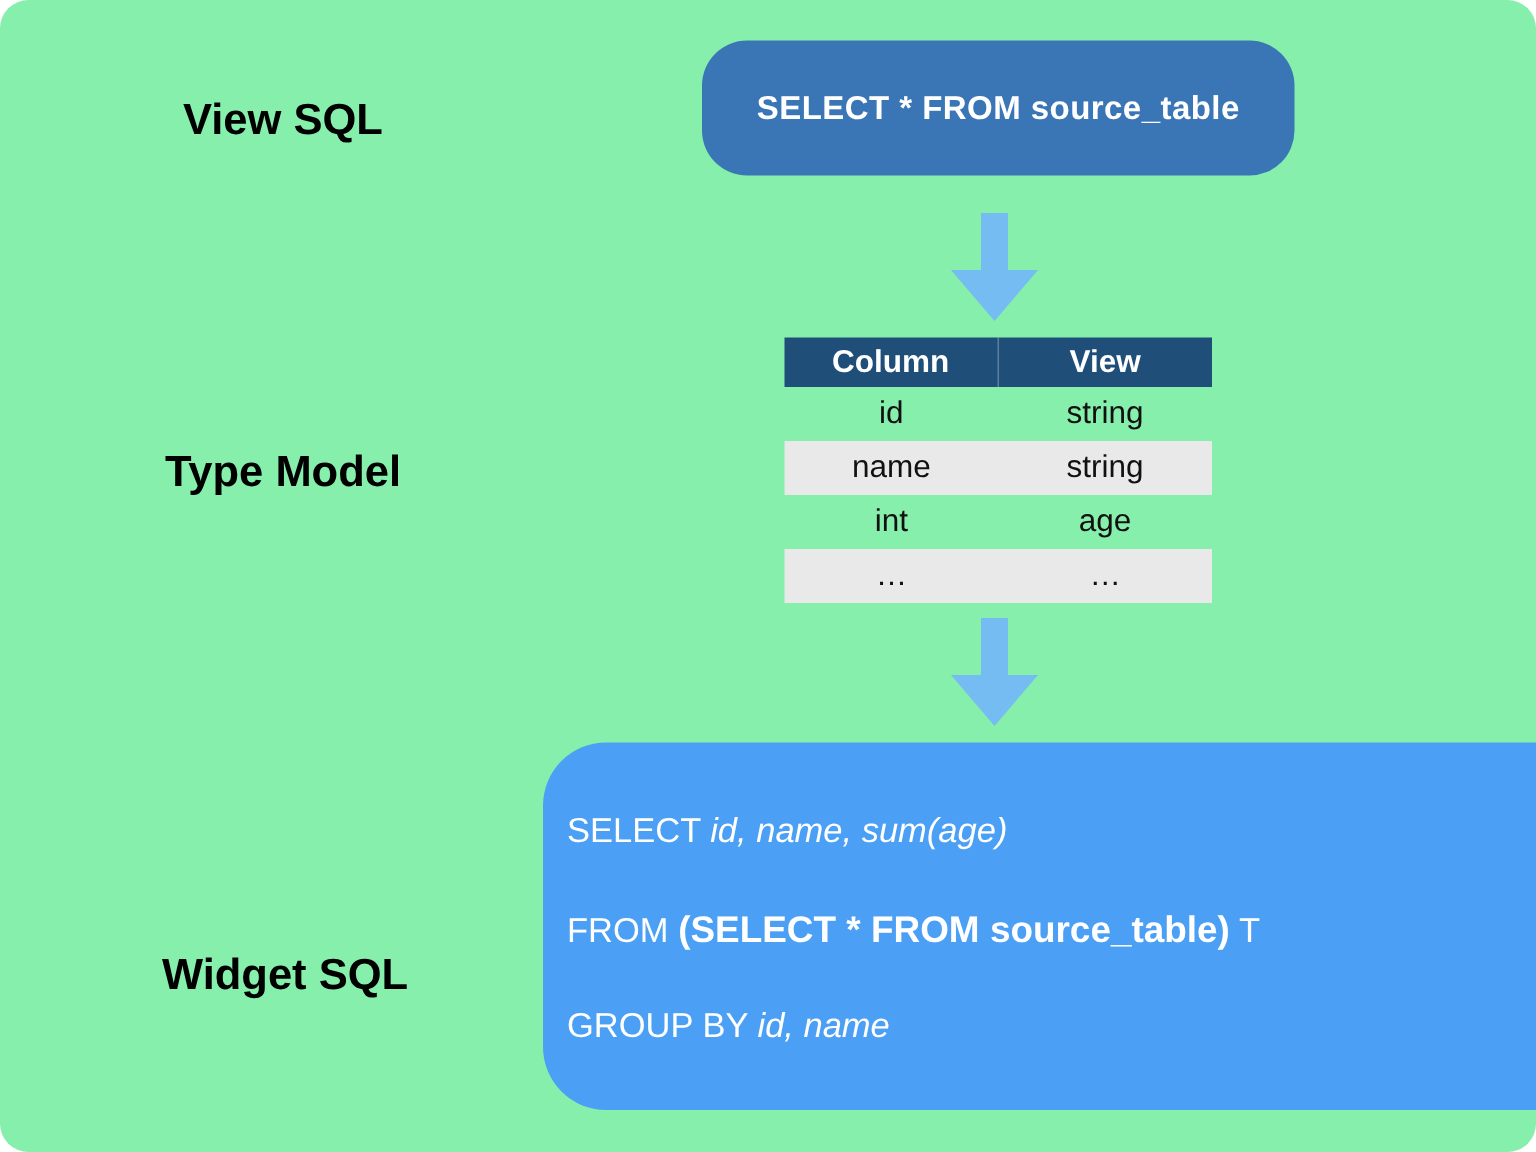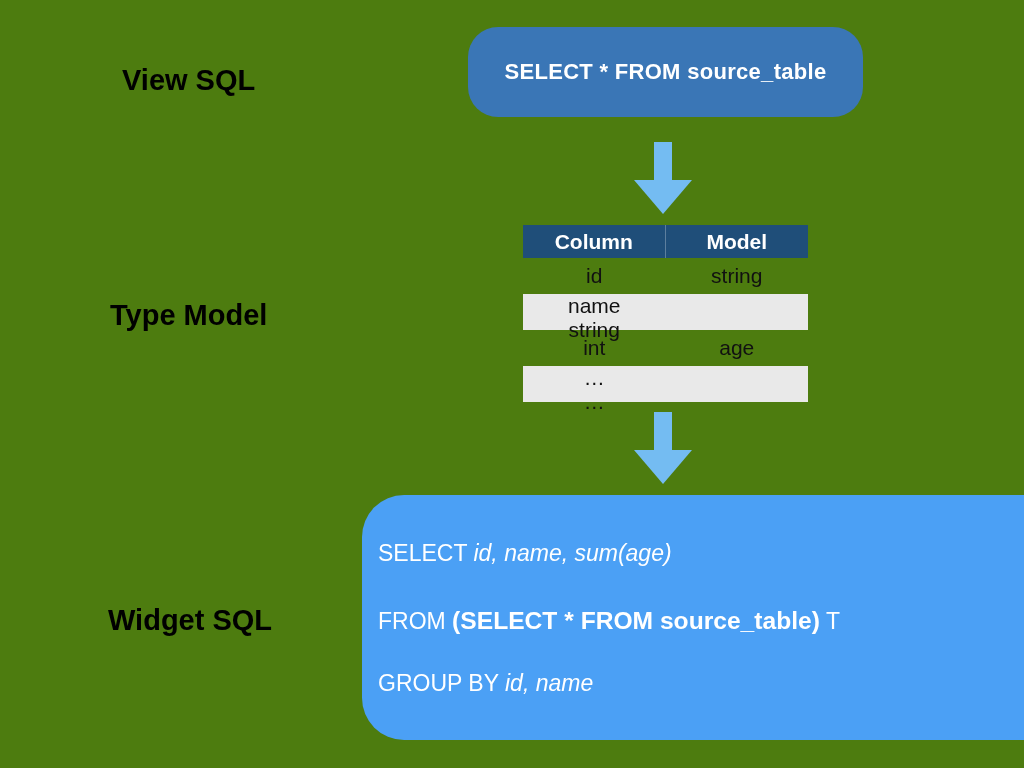--- a/index.html
+++ b/index.html
@@ -8,33 +8,33 @@
     --table_alt_row_bg: #E9E9E9;
     --widget_sql_box_bg: #4BA0F5;
     --arrow_blue: #74BCF2;
     --label_text: #000000;
     --box_text: #FFFFFF;
   }
   * { margin: 0; padding: 0; box-sizing: border-box; }
   html, body { width: 1024px; height: 768px; background: #ffffff; overflow: hidden; }
   body { font-family: "Liberation Sans", "DejaVu Sans", sans-serif; position: relative; }
 
-  .canvas { position: absolute; left: 0; top: 0; width: 1024px; height: 768px; background: #4d7c0f; }
+  .canvas { position: absolute; left: 0; top: 0; width: 1024px; height: 768px; background: #86efac; border-radius: 19px; }
 
   .stage-label {
     position: absolute;
     font-size: 29px;
     font-weight: 700;
     color: var(--label_text);
     line-height: 36px;
     white-space: nowrap;
   }
   .label-view-sql   { left: 122px; top: 62px; }
   .label-view-model { left: 110px; top: 297px; }
-  .label-widget-sql { left: 108px; top: 602px; text-align: center; }
+  .label-widget-sql { left: 108px; top: 632px; text-align: center; }
 
   .view-sql-box {
     position: absolute;
     left: 468px; top: 27px;
     width: 395px; height: 90px;
     background: var(--view_sql_box_bg);
     border-radius: 30px;
     display: flex; align-items: center; justify-content: center;
   }
   .view-sql-box .sql-text {
@@ -62,21 +62,21 @@
     height: 33px;
   }
   .vm-header .cell {
     width: 50%;
     display: flex; align-items: center; justify-content: center;
     color: var(--box_text);
     font-weight: 700;
   }
   .vm-header .cell:first-child { border-right: 1px solid rgba(255,255,255,0.28); }
   .vm-row { display: flex; height: 36px; }
-  .vm-row.alt { background: var(--table_alt_row_bg); flex-direction: column; }
+  .vm-row.alt { background: var(--table_alt_row_bg); }
   .vm-row .cell {
     width: 50%;
     display: flex; align-items: center; justify-content: center;
   }
 
   .widget-sql-box {
     position: absolute;
     left: 362px; top: 495px;
     width: 712px; height: 245px;
     background: var(--widget_sql_box_bg);
@@ -110,21 +110,21 @@
   </div>
 
   <svg class="down-arrow arrow-1" viewBox="0 0 58 72" aria-hidden="true">
     <rect x="20" y="0" width="18" height="40" fill="var(--arrow_blue)"></rect>
     <polygon points="0,38 58,38 29,72" fill="var(--arrow_blue)"></polygon>
   </svg>
 
   <div class="vm-table">
     <div class="vm-header">
       <div class="cell">Column</div>
-      <div class="cell">Model</div>
+      <div class="cell">View</div>
     </div>
     <div class="vm-row">
       <div class="cell">id</div>
       <div class="cell">string</div>
     </div>
     <div class="vm-row alt">
       <div class="cell">name</div>
       <div class="cell">string</div>
     </div>
     <div class="vm-row">

